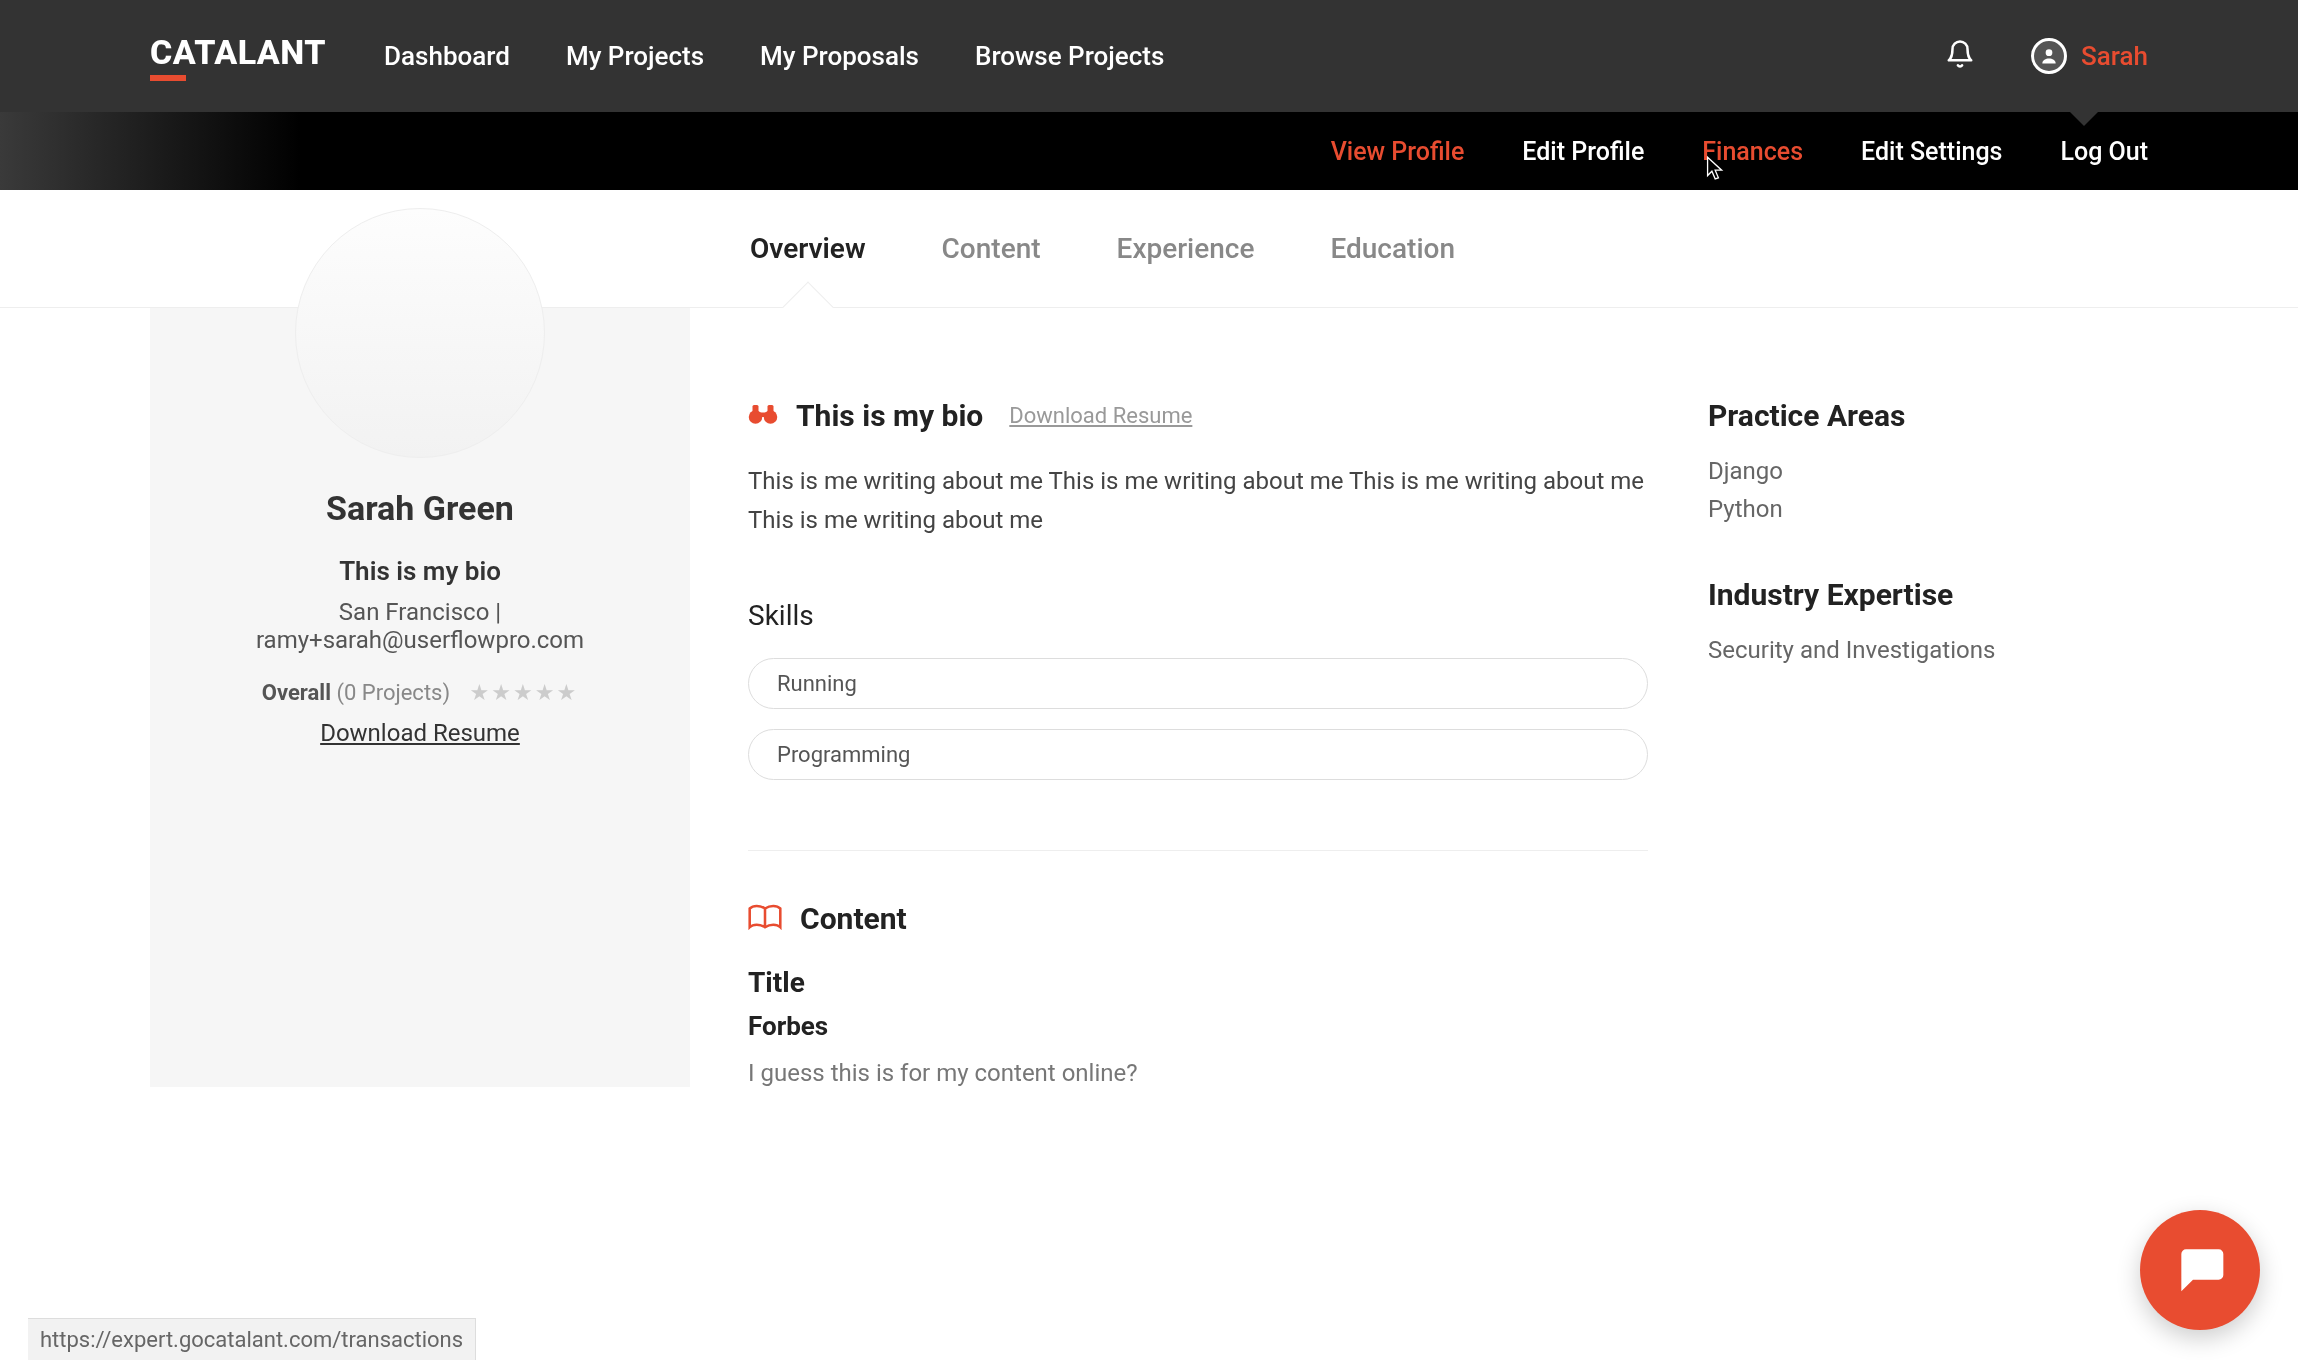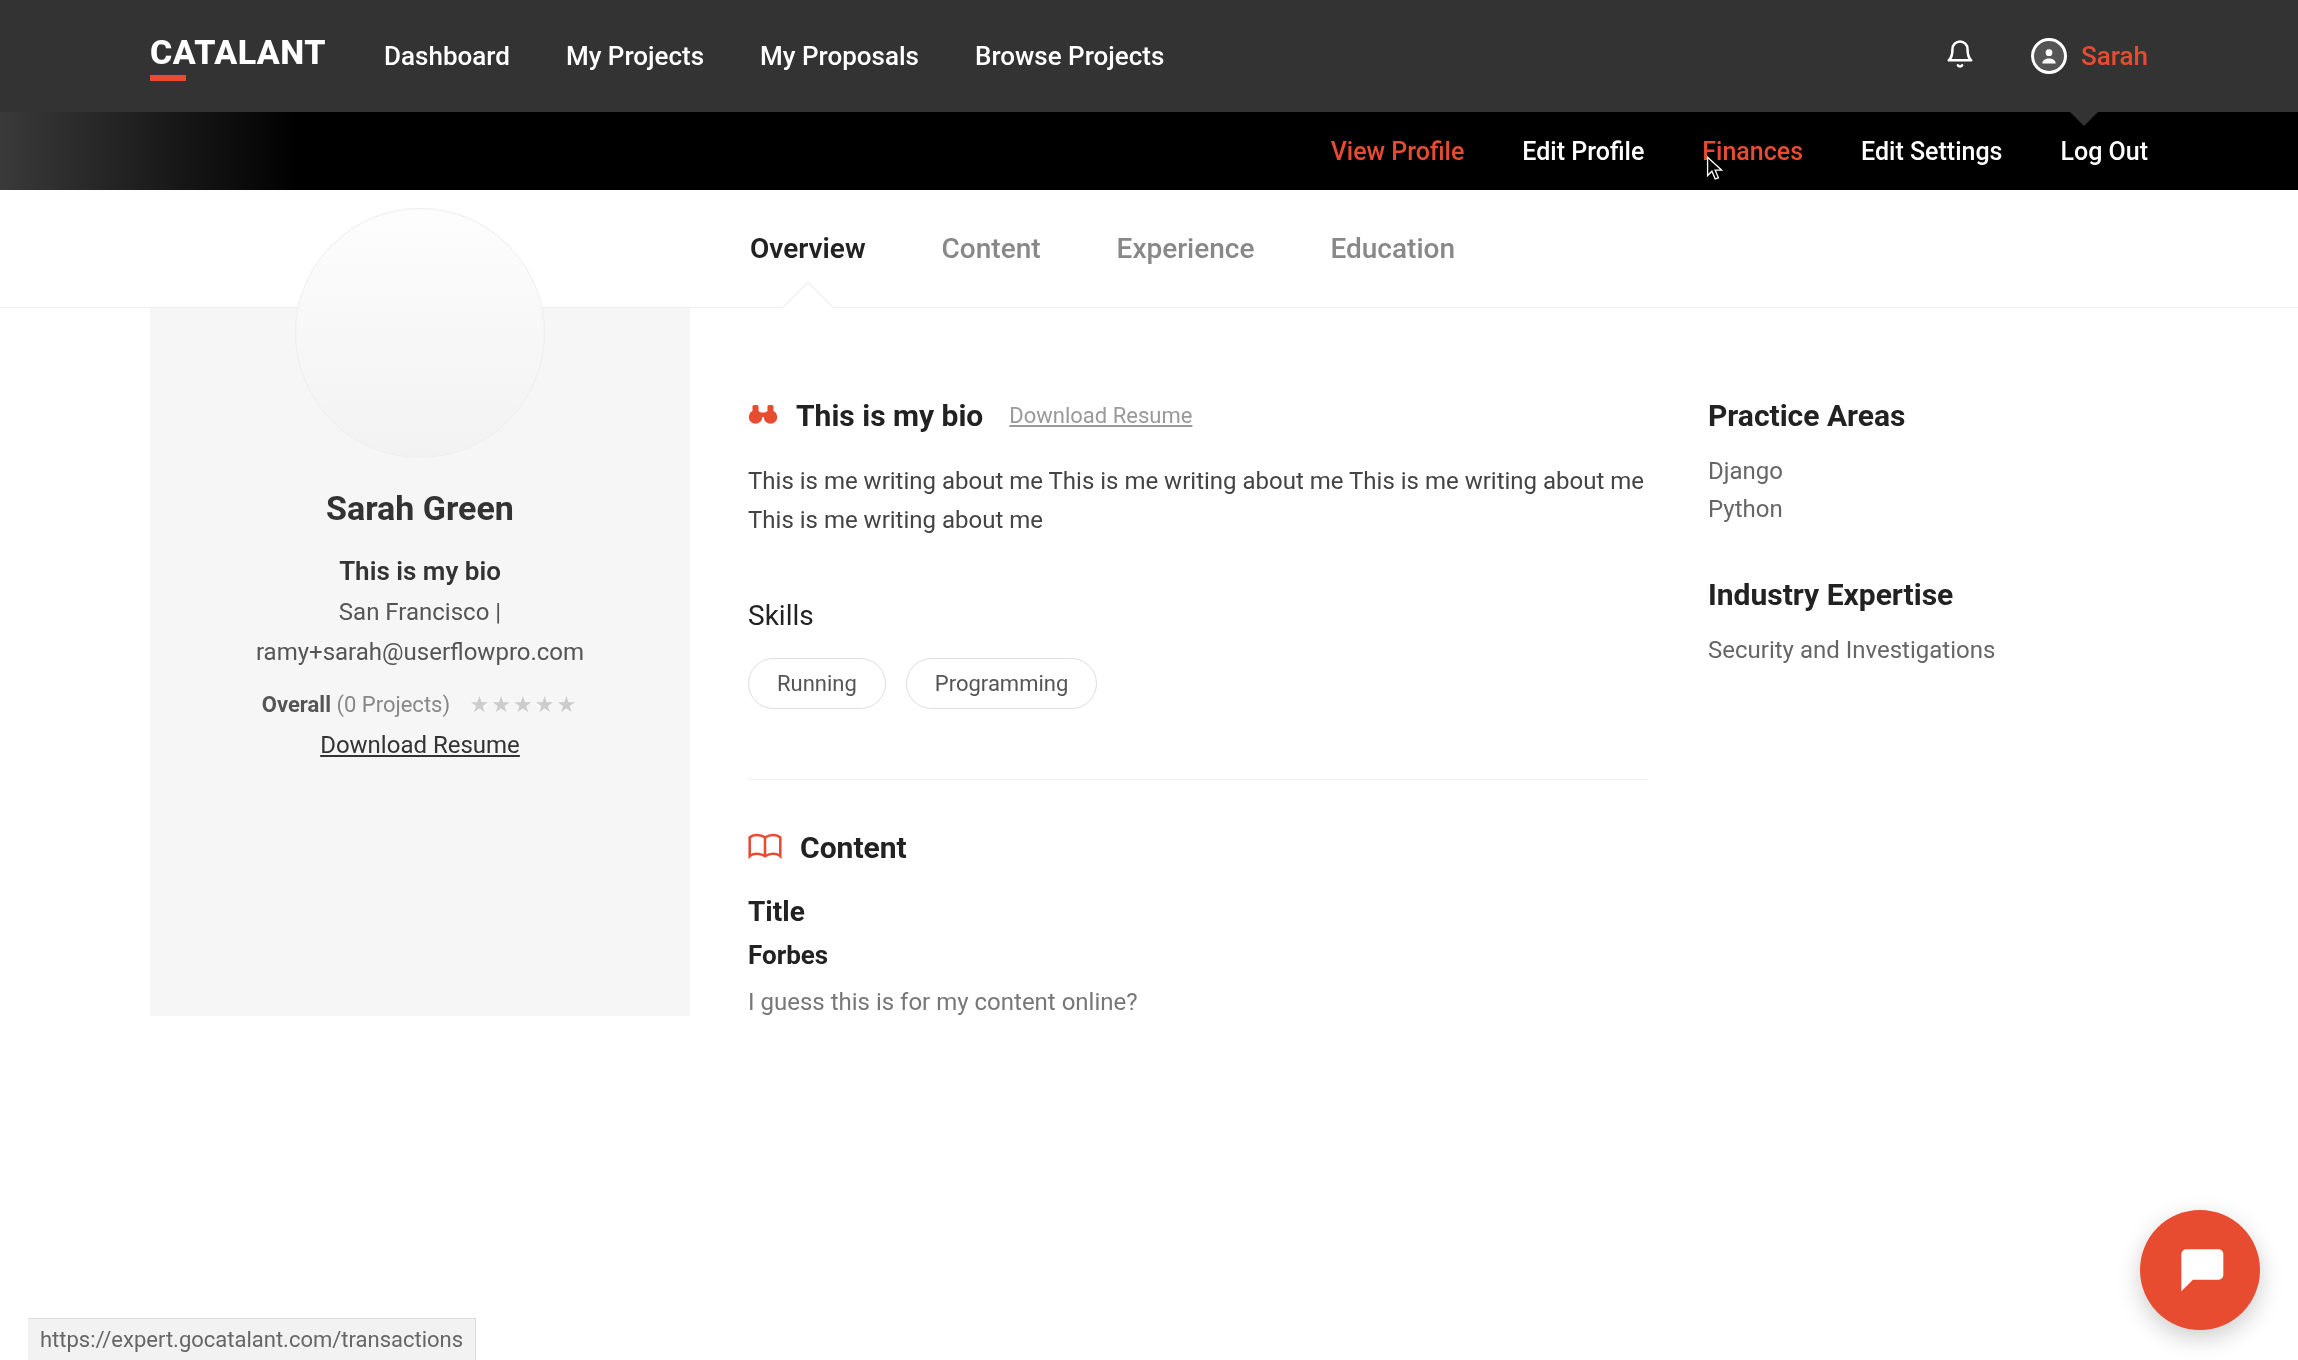--- a/index.html
+++ b/index.html
@@ -167,21 +167,21 @@
     left: 50%;
     transform: translateX(-50%);
     width: 250px; height: 250px;
     border-radius: 50%;
     background: linear-gradient(#fdfdfd,#f2f2f2);
     border: 1px solid #eee;
   }
   .pc-name { font-size: 34px; font-weight: 700; color: #333; margin-top: 20px; }
   .pc-bio { font-size: 26px; font-weight: 600; color: #333; margin-top: 28px; }
   .pc-loc { font-size: 24px; color: #555; margin-top: 12px; }
-  .pc-email { font-size: 24px; color: #555; margin-top: 12px; }
+  .pc-email { font-size: 24px; color: #555; }
   .pc-rating { font-size: 22px; color: #555; margin-top: 26px; }
   .pc-rating .stars { color: #ccc; letter-spacing: 2px; margin-left: 14px;}
   .pc-rating .count { color:#888;}
   .pc-download { font-size: 24px; color: #333; text-decoration: underline; margin-top: 14px; display:inline-block; cursor:pointer;}
 
   
   .main-col { flex: 1; display: flex; gap: 60px; padding-top: 90px;}
   .center-col { flex: 1; max-width: 940px; }
   .right-col { width: 440px; }
 
@@ -191,21 +191,21 @@
     gap: 18px;
     margin-bottom: 30px;
   }
   .section-head .icon { color: #e84c30; }
   .section-head h2 { font-size: 30px; font-weight: 700; color: #222; }
   .dl-resume-inline { color: #999; font-size: 22px; text-decoration: underline; margin-left: 8px; cursor:pointer;}
   .bio-text p { font-size: 24px; color: #444; line-height: 1.55; }
   .bio-text p + p { margin-top: 2px; }
 
   .skills-head { font-size: 28px; font-weight: 400; color: #222; margin-top: 60px; margin-bottom: 26px;}
-  .pill-row { display: flex; gap: 20px; }
+  .pill-row { display: flex; gap: 20px; flex-direction: column; }
   .pill {
     border: 1px solid #ddd;
     border-radius: 999px;
     padding: 12px 28px;
     font-size: 22px;
     color: #555;
   }
 
   .divider { border-top: 1px solid #eee; margin: 70px 0 50px 0; }
 

